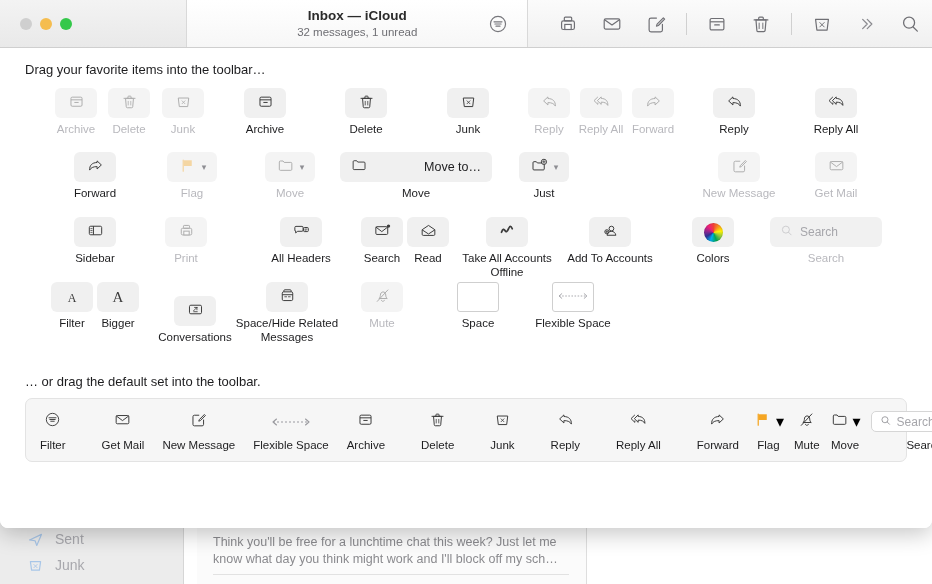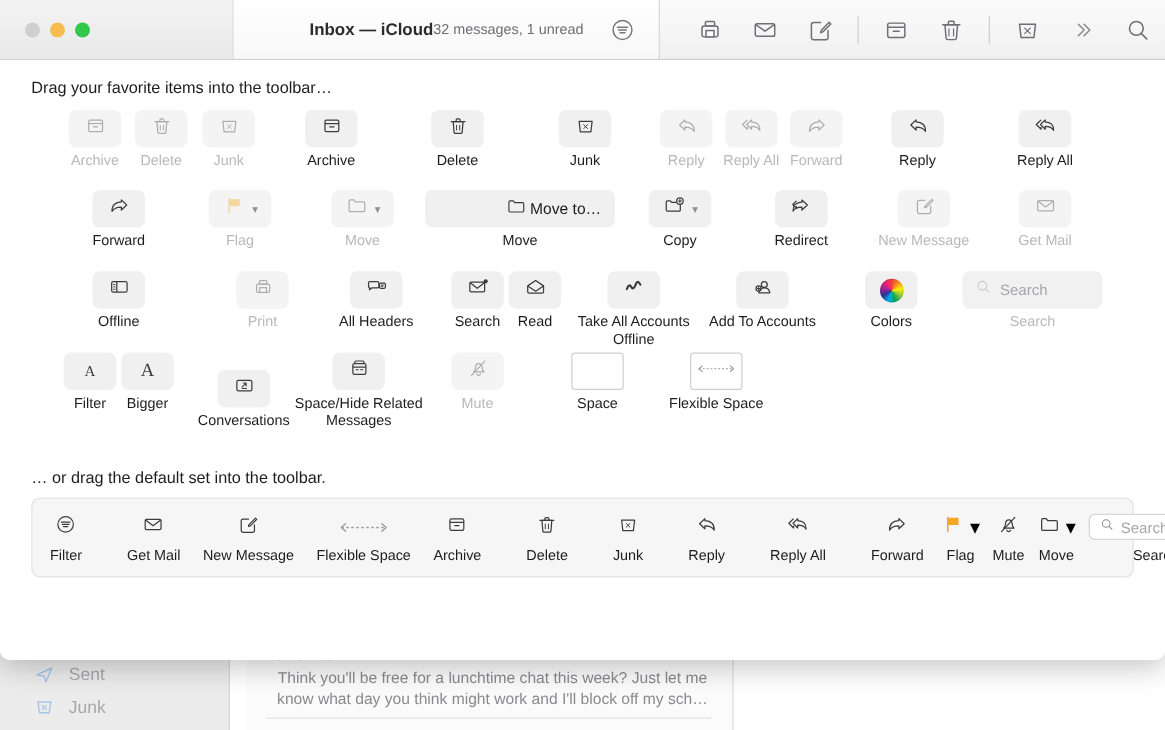--- a/index.html
+++ b/index.html
@@ -24,21 +24,21 @@
     background: #ececec; border-right: 1px solid #d6d6d6;
   }
   .bg-sb-row {
     position: absolute; left: 26px; display: flex; align-items: center; gap: 11px;
     color: #a8a8ad; font-size: 14px;
   }
   .bg-sb-row .ic { width: 18px; height: 18px; display: inline-flex; align-items: center; justify-content: center; }
   .bg-sb-row .ic svg { display: block; }
   .bg-list {
     position: absolute; left: 197px; top: 0; width: 390px; height: 69px;
-    background: #fbfbfb; border-right: 1px solid #dedede; padding: 0 31px; text-align: center;
+    background: #fbfbfb; border-right: 1px solid #dedede; padding: 0 31px;
   }
   .bg-subject {
     position: absolute; left: 16px; top: 1px; font-size: 12.5px; font-weight: bold;
     color: #3a3a3a; white-space: nowrap;
   }
   .bg-snippet {
     position: absolute; left: 16px; top: 18px; width: 362px;
     font-size: 12.5px; color: #8a8a8e; line-height: 17px;
   }
   .bg-divider {
@@ -63,21 +63,21 @@
     background: linear-gradient(#fbfbfb, #f0f0f0);
     border-bottom: 1px solid #cfcfcf;
     display: flex; align-items: stretch;
   }
   .tb-lights {
     width: 196px; display: flex; align-items: center; gap: 8px; padding-left: 20px;
     border-right: 1px solid #d9d9d9; background: linear-gradient(#f3f3f3,#e9e9e9);
   }
   .light { width: 12px; height: 12px; border-radius: 50%; }
   .tb-title-area {
-    width: 358px; display: flex; align-items: center; justify-content: center;
+    width: 358px; display: flex; flex-direction: column; align-items: center; justify-content: center;
     position: relative; border-right: 1px solid #d9d9d9;
     background: linear-gradient(#ffffff,#f7f7f7);
   }
   .tb-title { font-size: 13.5px; font-weight: bold; color: #2b2b2b; line-height: 16px; }
   .tb-sub { font-size: 11.5px; color: #6e6e73; line-height: 15px; margin-top: 1px; }
   .tb-filter {
     position: absolute; right: 16px; top: 50%; transform: translateY(-50%);
     width: 26px; height: 26px; display: flex; align-items: center; justify-content: center;
   }
   .tb-right {
@@ -118,21 +118,21 @@
   }
   .pitem.dim .chip { background: #f4f4f4; }
   .pitem.dim .lbl { color: #b8b8bd; }
   .pitem.dim svg { opacity: 0.38; }
 
   .chip .chev { color: #8e8e93; font-size: 9px; line-height: 1; margin-left: 1px; }
   .glyphA { color: #3c3c3c; font-family: "Liberation Serif", serif; }
 
   
   .pitem.wide { width: 260px; margin-left: -130px; }
-  .pitem.wide .chip { width: 152px; justify-content: flex-end; gap: 2px; padding-left: 10px; }
+  .pitem.wide .chip { width: 152px; justify-content: space-between; gap: 2px; padding-left: 10px; }
   .chip-text { font-size: 12.5px; color: #1d1d1f; }
 
   
   .pitem.search .chip {
     width: 112px; background: #f1f1f1; border-radius: 6px;
     justify-content: flex-start; gap: 6px; padding-left: 9px;
   }
   .search-ph { font-size: 12px; color: #a6a6ab; }
 
   
@@ -419,30 +419,21 @@
         </div>
         <div class="pitem" style="left: 544px; top: 64px;">
           <div class="chip">
             <span><svg width="19" height="19" viewBox="0 0 24 24" fill="none" stroke="#3c3c3c" stroke-width="1.25">
                 <path d="M3.8 8.4a1.2 1.2 0 0 1 1.2-1.2h3l1.3 1.6h7.5a1.2 1.2 0 0 1 1.2 1.2v6.4a1.2 1.2 0 0 1-1.2 1.2H5a1.2 1.2 0 0 1-1.2-1.2z" stroke-linejoin="round"></path>
                 <circle cx="17.6" cy="7.4" r="3.3" fill="#ffffff"></circle>
                 <path d="M17.6 5.6v3.6M15.8 7.4h3.6" stroke-width="1.1" stroke-linecap="round"></path>
               </svg></span>
             <span class="chev">▾</span>
           </div>
-          <div class="lbl">Copy</div>
-        </div>
-        <div class="pitem" style="left: 641px; top: 64px;">
-          <div class="chip">
-            <span><svg width="19" height="19" viewBox="0 0 24 24" fill="none" stroke="#3c3c3c" stroke-width="1.25">
-                <path d="M6.6 7.2 2.8 10.9l3.8 3.7v-1.9" stroke-linejoin="round"></path>
-                <path d="M12 6.4 17.6 11.4 12 16.4v-2.9c-5 0-7.6 1.5-8.9 4.1-.3-5.6 2.8-8.9 8.9-9.1z" stroke-linejoin="round"></path>
-              </svg></span>
-          </div>
-          <div class="lbl">Redirect</div>
+          <div class="lbl">Just</div>
         </div>
         <div class="pitem dim" style="left: 739px; top: 64px;">
           <div class="chip">
             <span><svg width="19" height="19" viewBox="0 0 24 24" fill="none" stroke="#3c3c3c" stroke-width="1.25">
                 <path d="M18.4 12.6v5.6a1.8 1.8 0 0 1-1.8 1.8H6.8A1.8 1.8 0 0 1 5 18.2V8.4a1.8 1.8 0 0 1 1.8-1.8h5.6" stroke-linecap="round"></path>
                 <path d="M13 12.2 19.4 5.7l1.3 1.3-6.5 6.5-1.9.6z" stroke-linejoin="round"></path>
               </svg></span>
           </div>
           <div class="lbl">New Message</div>
         </div>
@@ -456,23 +447,23 @@
           <div class="lbl">Get Mail</div>
         </div>
         <div class="pitem" style="left: 95px; top: 129px;">
           <div class="chip">
             <span><svg width="19" height="19" viewBox="0 0 24 24" fill="none" stroke="#3c3c3c" stroke-width="1.25">
                 <rect x="4.2" y="6.6" width="15.6" height="10.8" rx="1.7"></rect>
                 <path d="M9.4 6.6v10.8"></path>
                 <path d="M6.1 9.6h1.6M6.1 12h1.6M6.1 14.4h1.6" stroke-width="0.95" stroke-linecap="round"></path>
               </svg></span>
           </div>
-          <div class="lbl">Offline</div>
-        </div>
-        <div class="pitem dim" style="left: 210px; top: 129px; justify-content: center;">
+          <div class="lbl">Sidebar</div>
+        </div>
+        <div class="pitem dim" style="left: 186px; top: 129px; justify-content: center;">
           <div class="chip">
             <span><svg width="19" height="19" viewBox="0 0 24 24" fill="none" stroke="#3c3c3c" stroke-width="1.25">
                 <rect x="5.4" y="9.2" width="13.2" height="8.4" rx="1.7"></rect>
                 <rect x="8.2" y="5.6" width="7.6" height="3.6" rx="0.9"></rect>
                 <rect x="8.6" y="12.8" width="6.8" height="4.8" fill="#ffffff"></rect>
               </svg></span>
           </div>
           <div class="lbl">Print</div>
         </div>
         <div class="pitem" style="left: 301px; top: 129px;">

